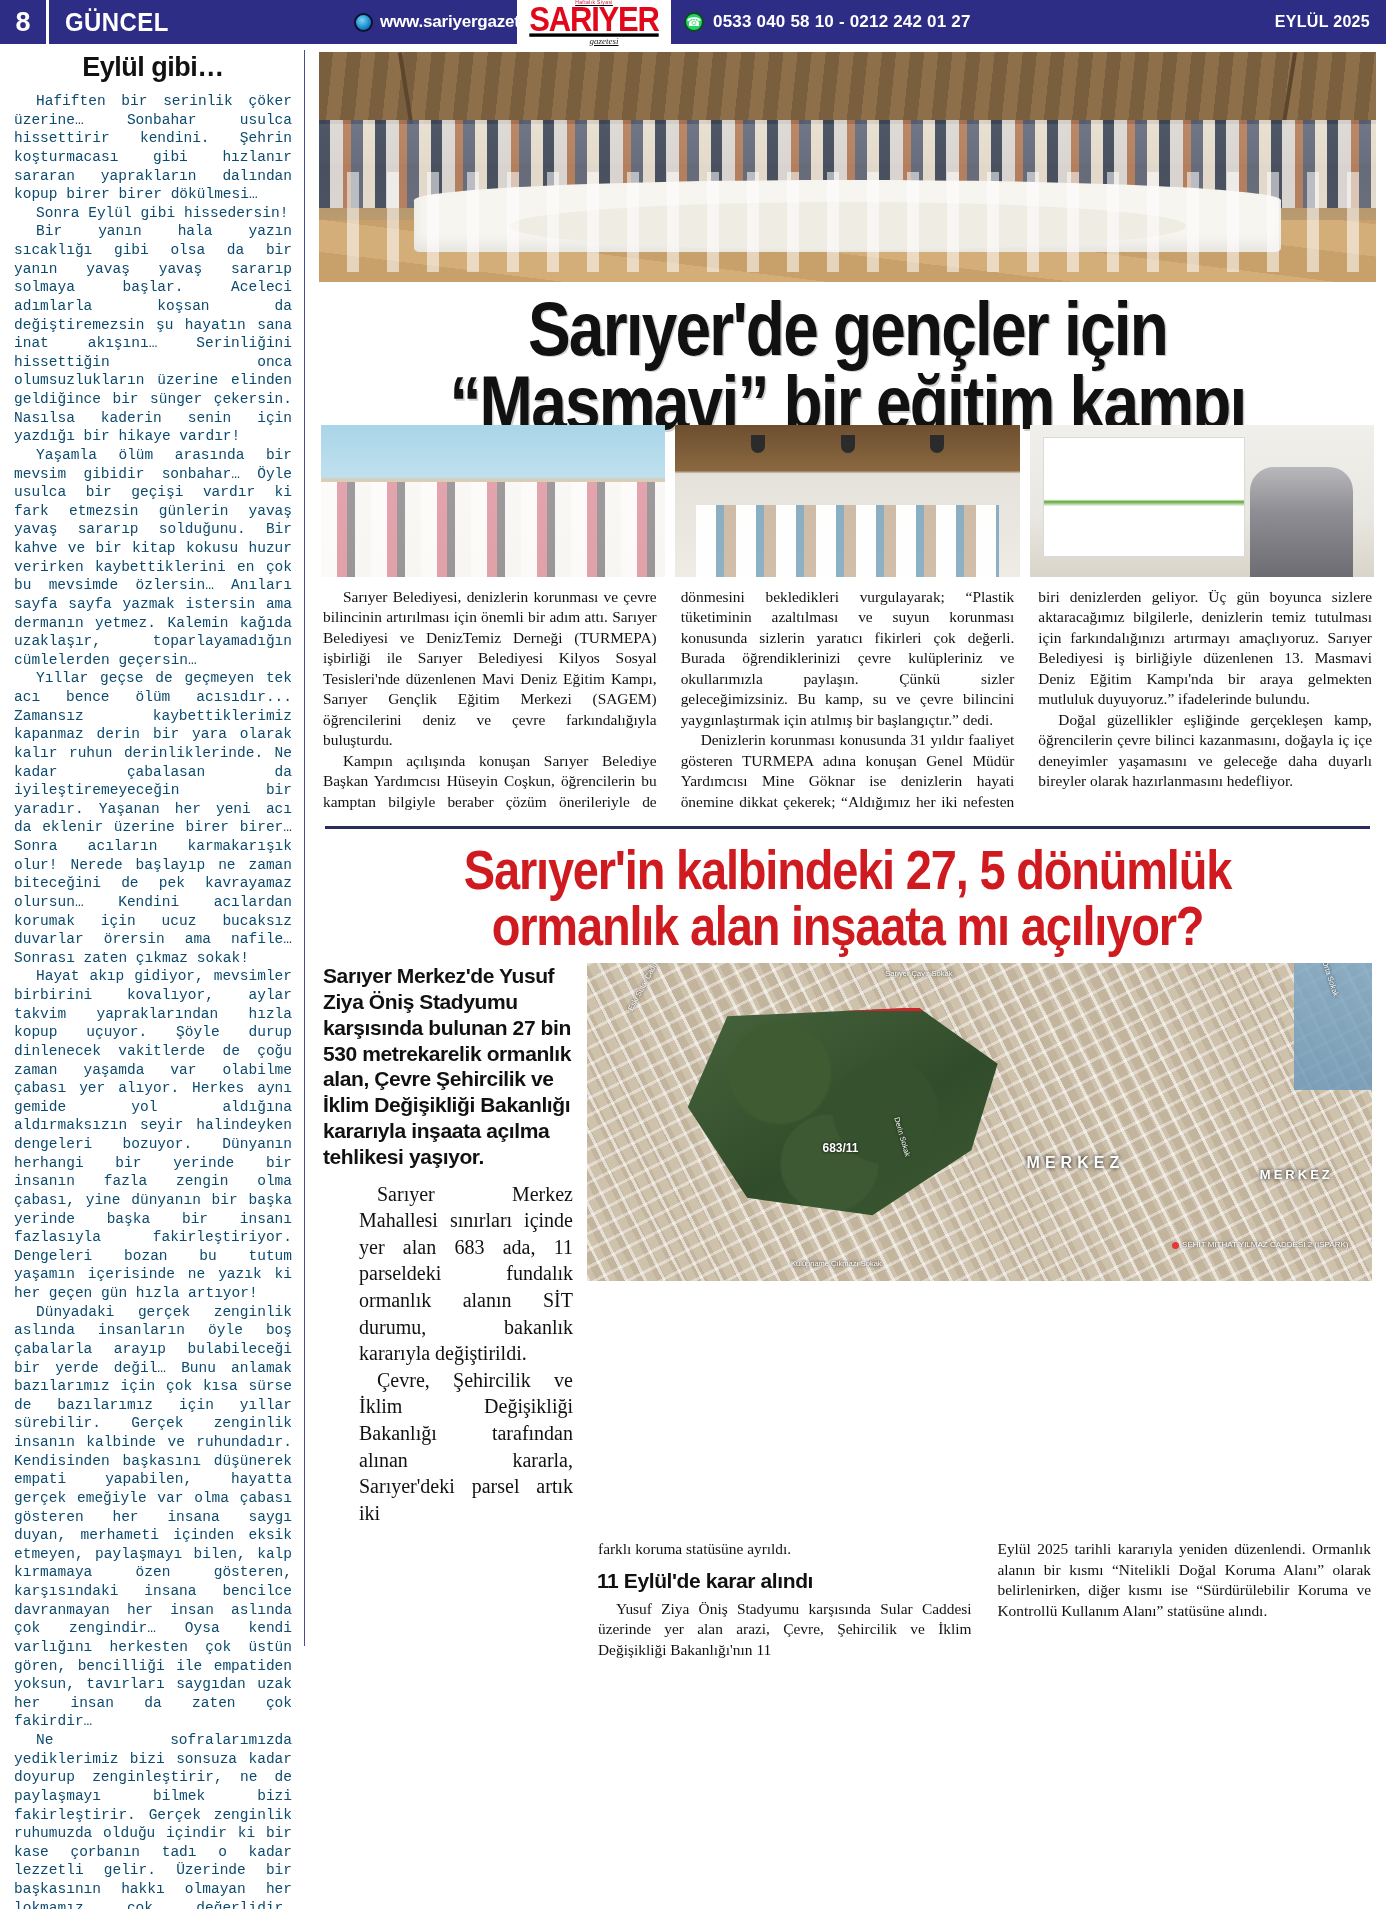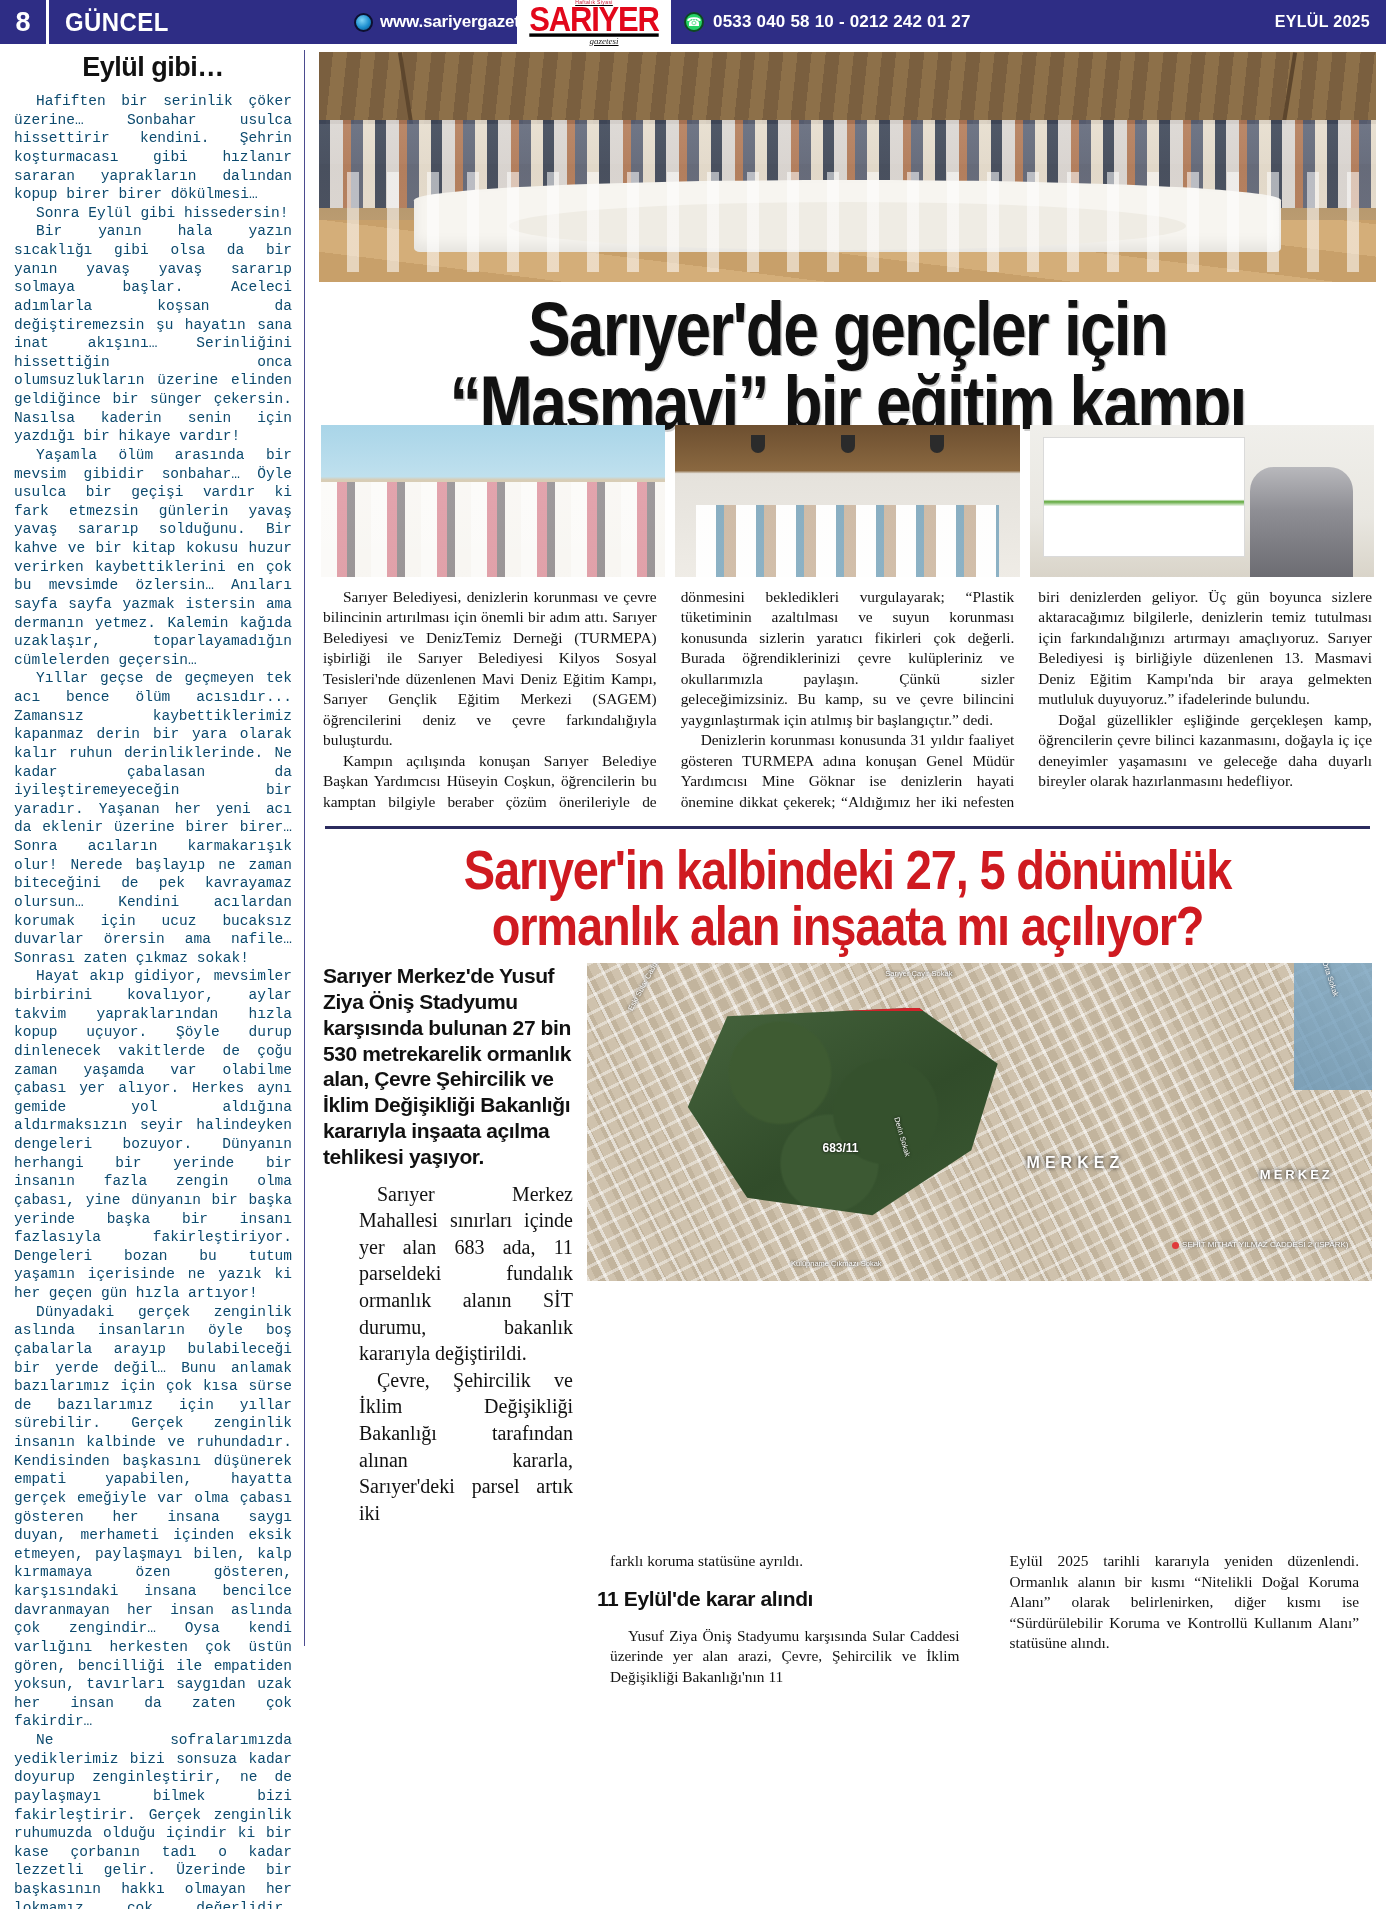--- a/index.html
+++ b/index.html
@@ -470,21 +470,21 @@
   }
 
   .bottom-cols {
     display: flex;
     gap: 24px;
     margin: 12px 4px 0 4px;
   }
   .bcol { flex: 1; font-family: "Liberation Serif", serif; font-size: 15.4px;
     line-height: 1.33; text-align: justify; color: #111; }
   .bcol.narrow { width: 250px; flex: none; }
-  .bcol p { text-indent: 18px; margin: 13px; }
+  .bcol p { text-indent: 18px; margin: 1px; }
   .subhead {
     font-family: "Liberation Sans", sans-serif;
     font-weight: bold;
     font-size: 21px;
     letter-spacing: -0.4px;
     margin: 7px 0 4px 0;
     color: #111;
     text-indent: 0;
   }
 </style>

